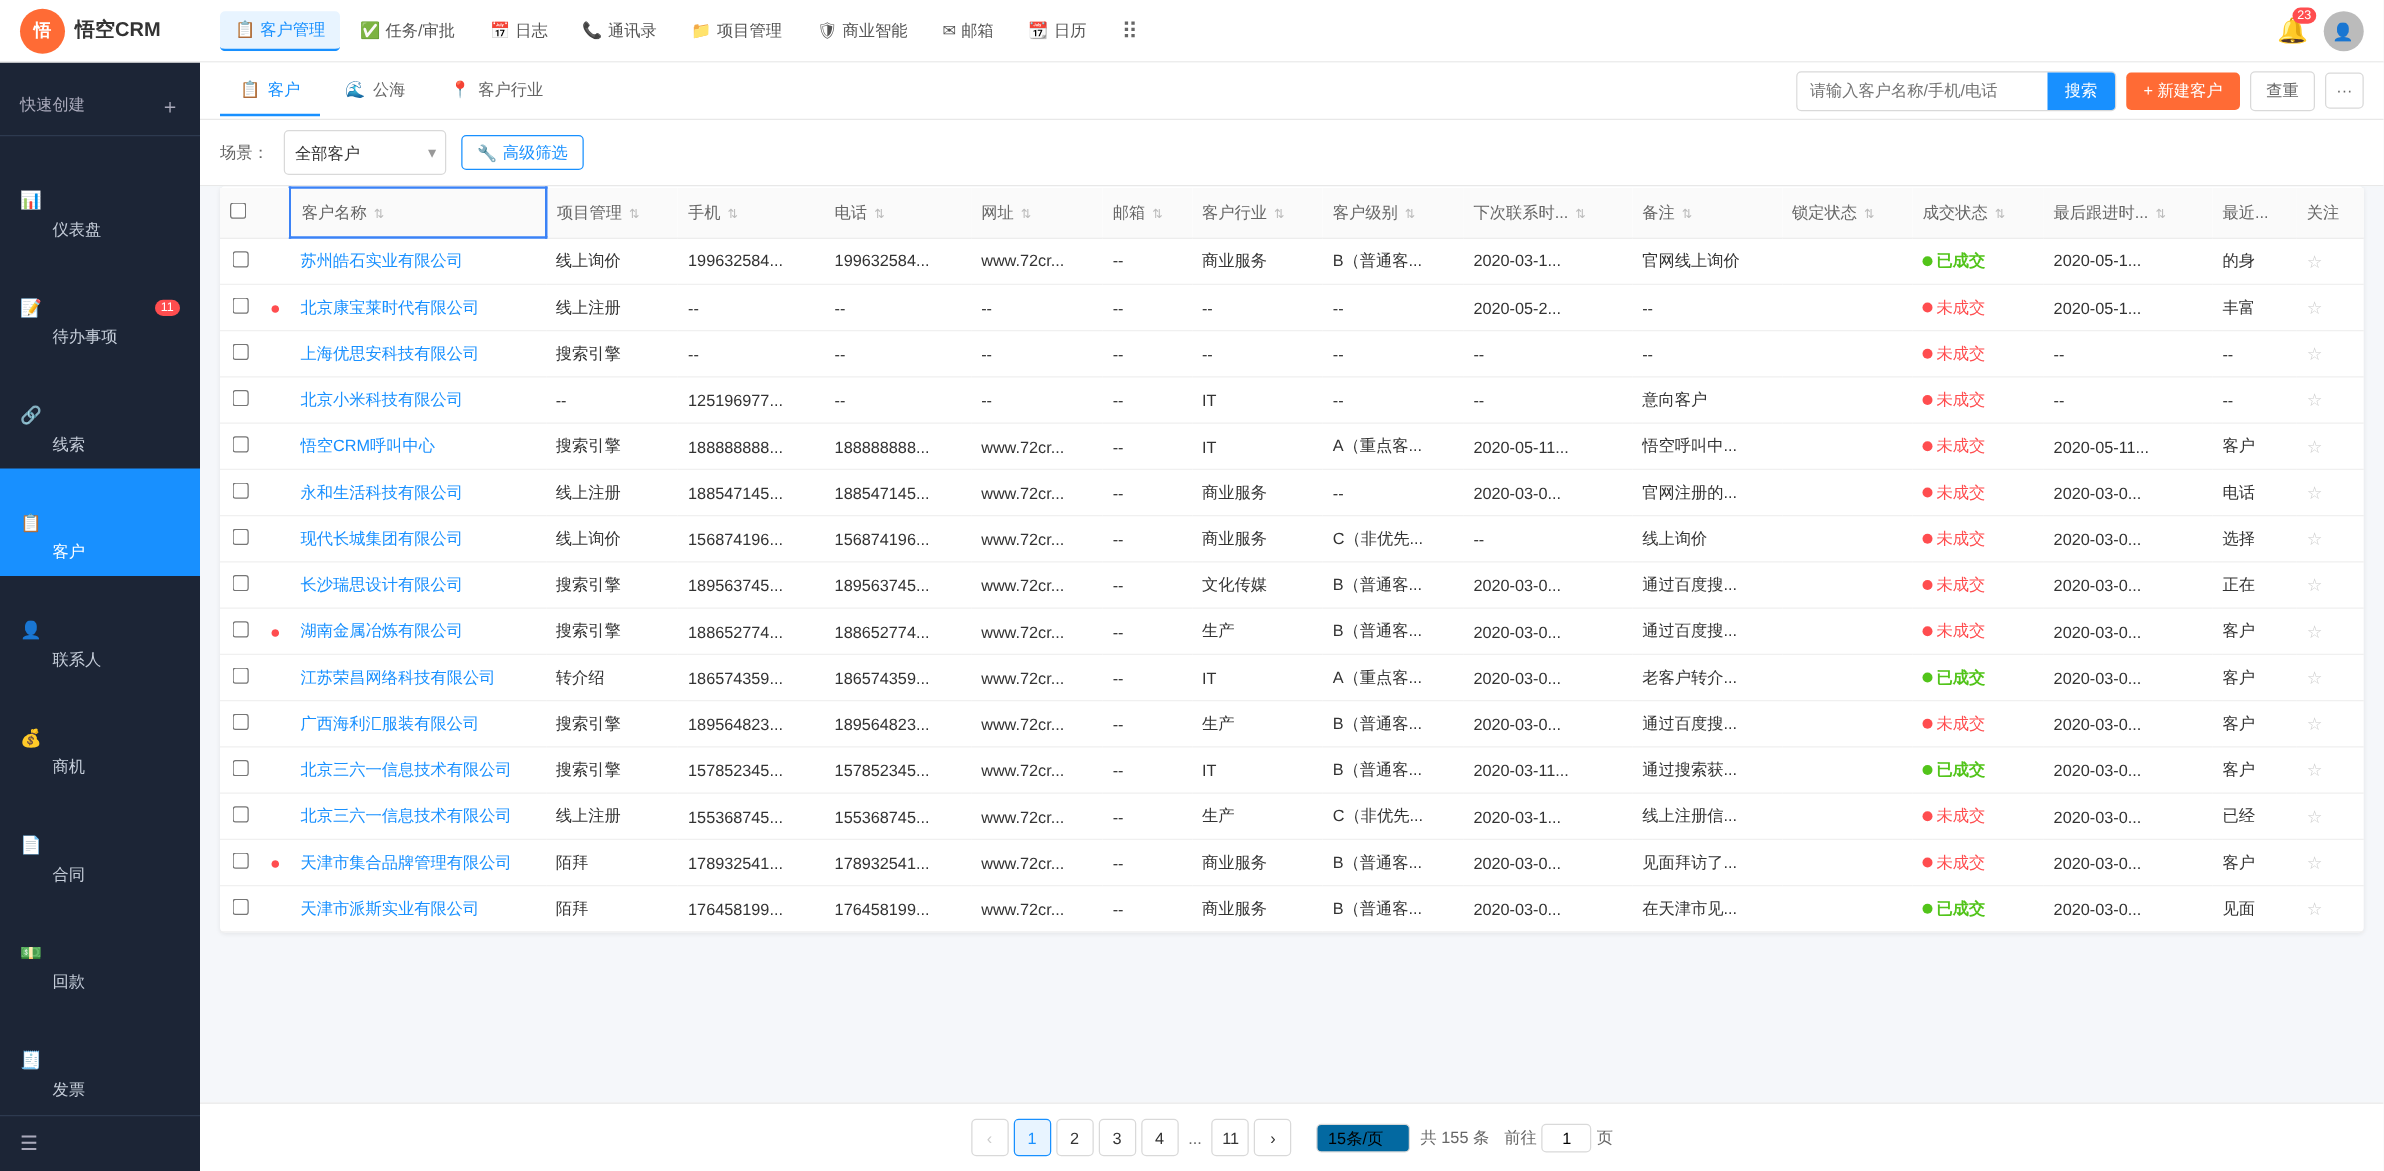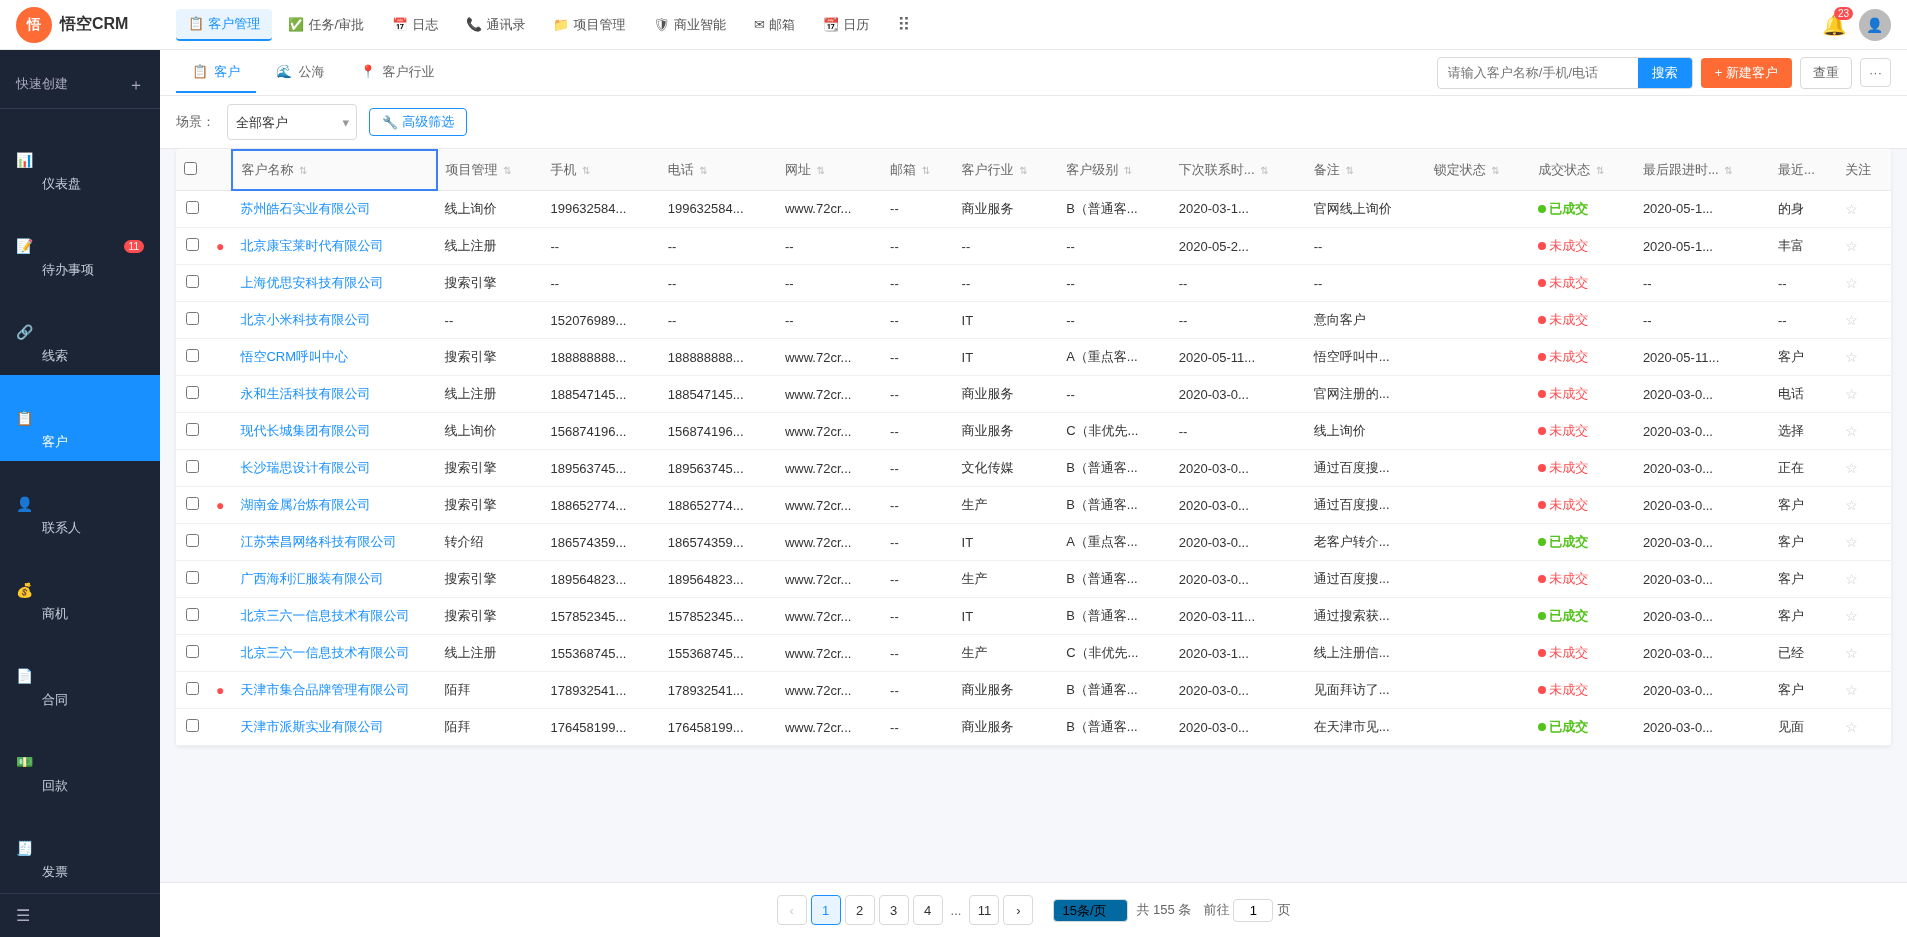--- a/index.html
+++ b/index.html
@@ -387,21 +387,21 @@
       <td>--</td>
       <td><span class="star-icon">☆</span></td>
     </tr>
             <tr>
       <td class="checkbox-col">
         <input type="checkbox" style="">
       </td>
       <td style="width:24px;text-align:center;"></td>
       <td><a class="customer-link">北京小米科技有限公司</a></td>
       <td>--</td>
-      <td>152076989...</td>
+      <td>125196977...</td>
       <td>--</td>
       <td>--</td>
       <td>--</td>
       <td>IT</td>
       <td>--</td>
       <td>--</td>
       <td>意向客户</td>
       <td class="lock-col"></td>
       <td>
                 <span class="status-fail"><span class="status-dot dot-fail"></span>未成交</span>

